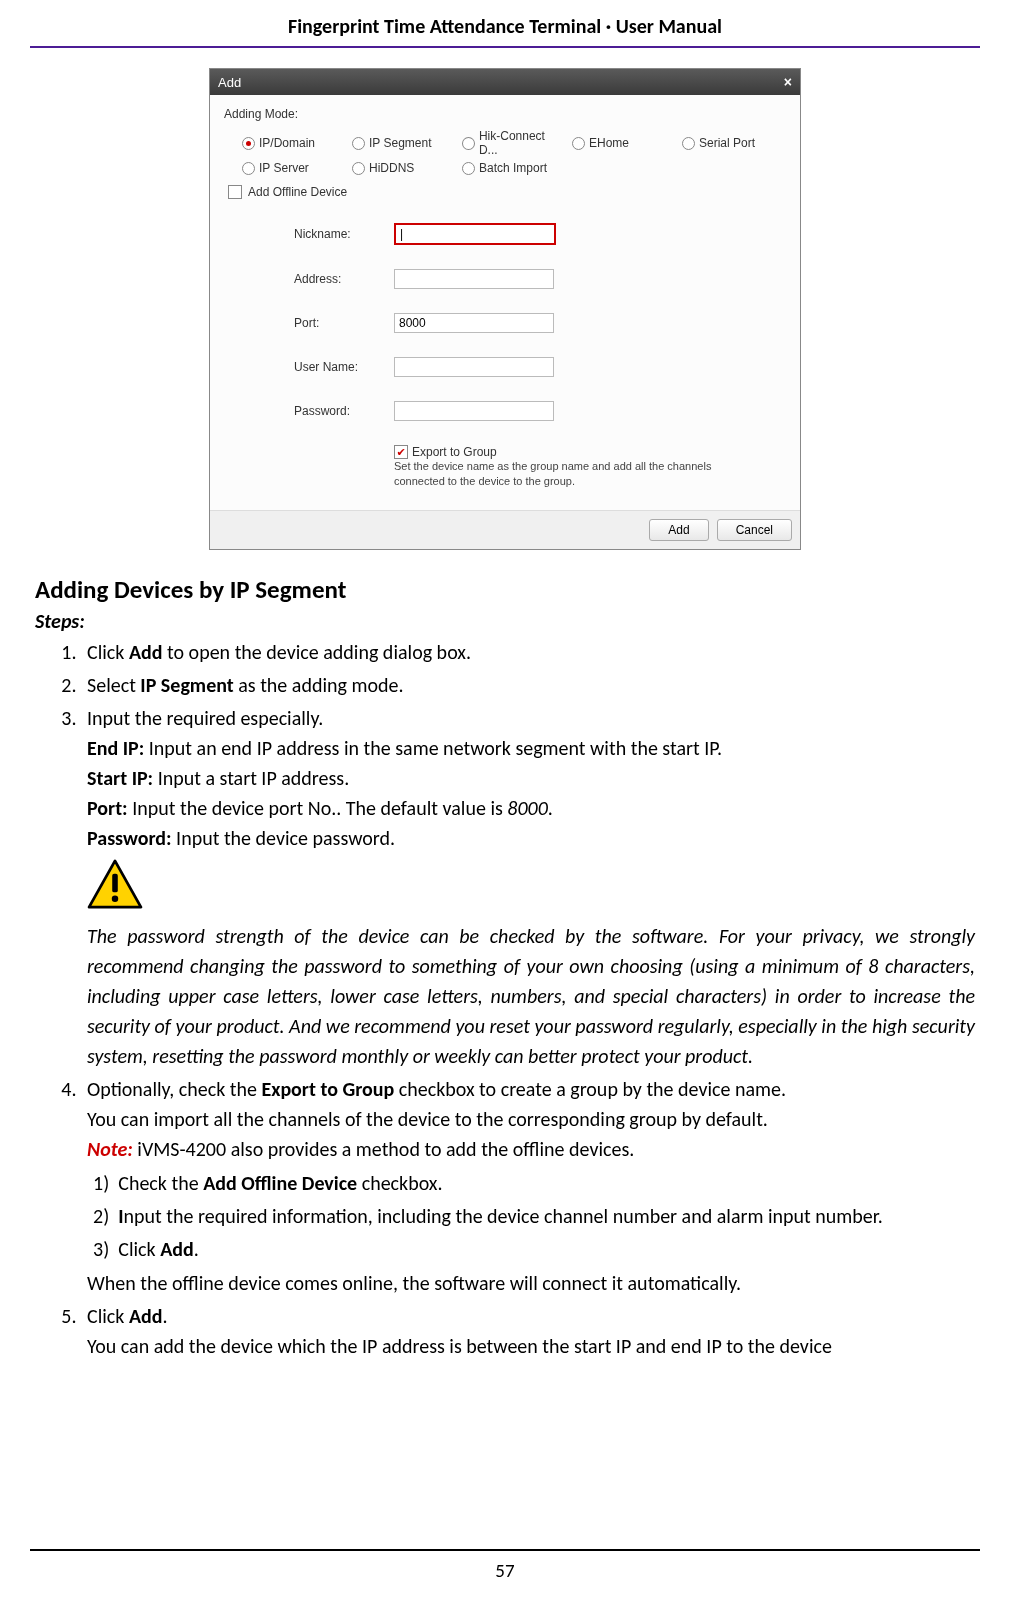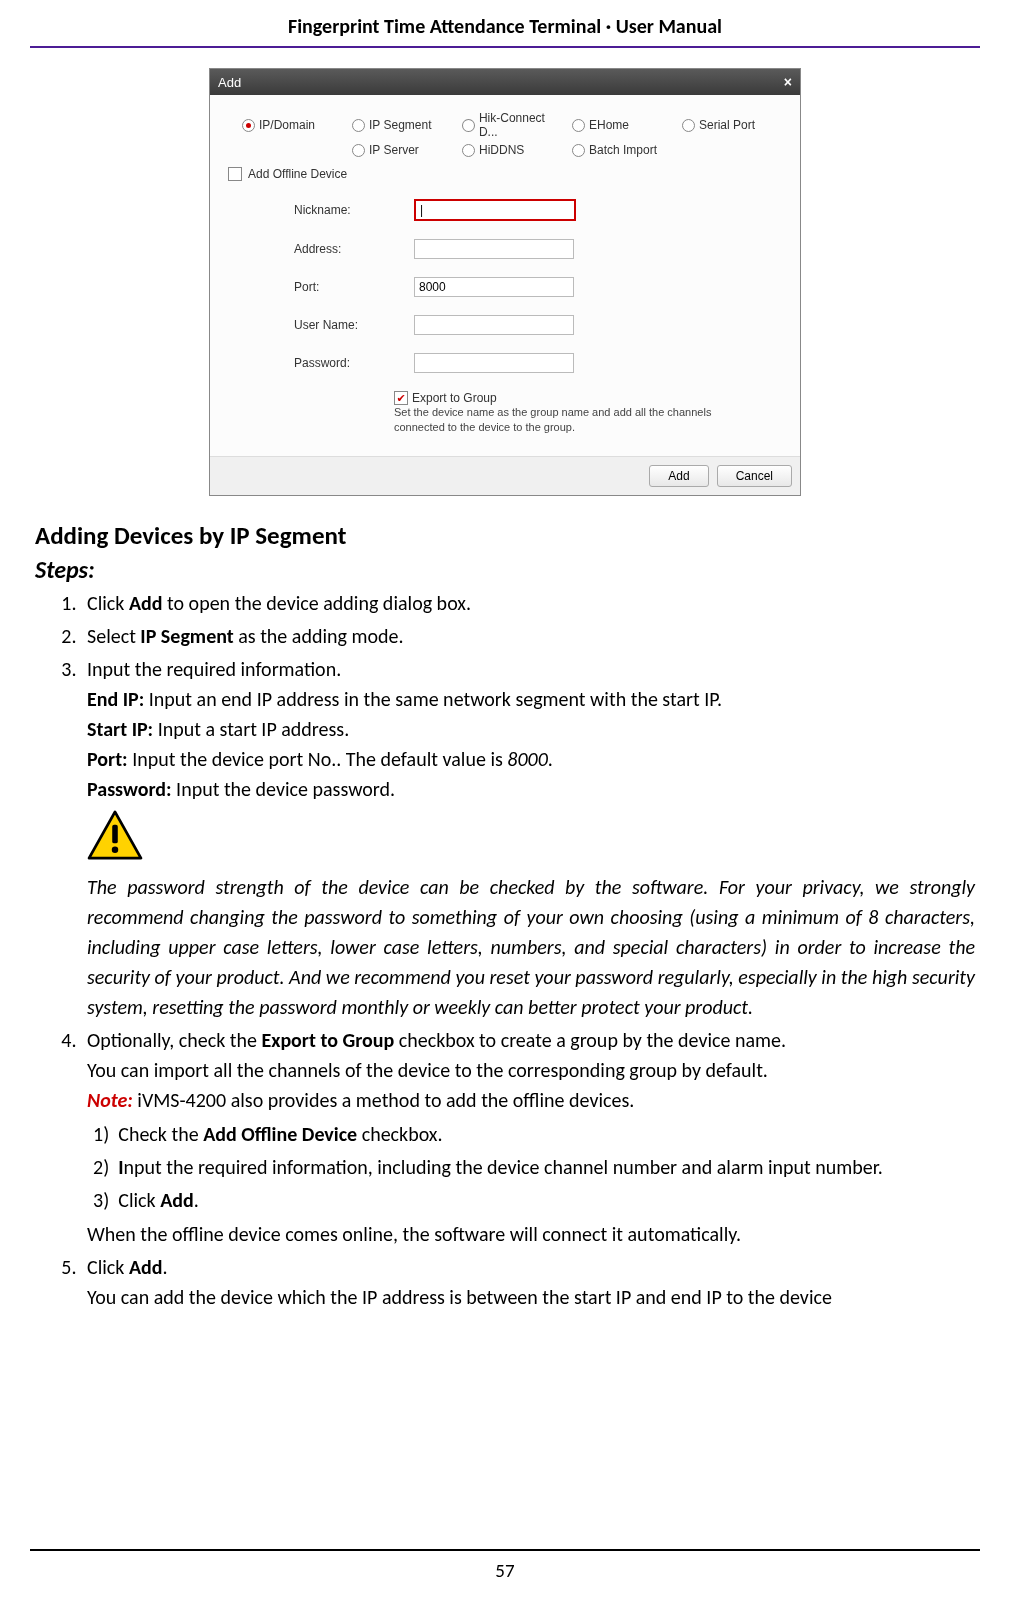--- a/index.html
+++ b/index.html
@@ -66,21 +66,20 @@
       font-size: 12px;
       color: #333;
     }
     .mode-label {
       margin-bottom: 8px;
     }
     .radio-row {
       display: flex;
       gap: 6px;
       margin: 4px 0 4px 18px;
-      justify-content: center;
     }
     .radio-item {
       display: flex;
       align-items: center;
       gap: 4px;
       width: 104px;
       font-size: 12px;
     }
     .radio-circle {
       width: 11px;
@@ -112,23 +111,22 @@
       background: white;
       display: flex;
       align-items: center;
       justify-content: center;
       font-size: 11px;
       color: #c00;
     }
     .form-row {
       display: flex;
       align-items: center;
-      margin: 18px 0;
+      margin: 24px 0;
       margin-left: 70px;
-      gap: 20px;
     }
     .form-row label {
       width: 100px;
       text-align: left;
       font-size: 12px;
     }
     .form-row input {
       width: 150px;
       height: 18px;
       border: 1px solid #bbb;
@@ -176,21 +174,21 @@
       cursor: pointer;
     }
     h2.section-heading {
       font-size: 25px;
       font-weight: bold;
       margin: 10px 0 4px 0;
     }
     .steps-label {
       font-style: italic;
       font-weight: bold;
-      font-size: 24px;
+      font-size: 20px;
       margin: 2px 0;
     }
     ol.steps {
       margin: 4px 0;
       padding-left: 46px;
       font-size: 20px;
       line-height: 1.5;
     }
     ol.steps > li {
       margin: 3px 0;
@@ -233,20 +231,21 @@
 
 <div class="content">
 
   <div class="dialog-wrapper">
     <div class="dialog">
       <div class="dialog-titlebar">
         <span>Add</span>
         <span class="dialog-close">×</span>
       </div>
       <div class="dialog-body">
+        <div class="mode-label">Adding Mode:</div>
 
         <div class="radio-row">
           <div class="radio-item">
             <span class="radio-circle checked"></span>
             <span>IP/Domain</span>
           </div>
           <div class="radio-item">
             <span class="radio-circle"></span>
             <span>IP Segment</span>
           </div>
@@ -322,21 +321,21 @@
   <div class="steps-label">Steps:</div>
 
   <ol class="steps">
     <li>
       <span>Click </span><span class="bold">Add</span><span> to open the device adding dialog box.</span>
     </li>
     <li>
       <span>Select </span><span class="bold">IP Segment</span><span> as the adding mode.</span>
     </li>
     <li>
-      <span>Input the required information.</span>
+      <span>Input the required especially.</span>
       <div class="sub-indent"><span class="bold">End IP:</span><span> Input an end IP address in the same network segment with the start IP.</span></div>
       <div class="sub-indent"><span class="bold">Start IP:</span><span> Input a start IP address.</span></div>
       <div class="sub-indent"><span class="bold">Port:</span><span> Input the device port No.. The default value is </span><span class="ital">8000</span><span>.</span></div>
       <div class="sub-indent"><span class="bold">Password:</span><span> Input the device password.</span></div>
       <div class="warning-icon">
         <svg viewBox="0 0 60 54">
           <polygon points="30,2 58,52 2,52" fill="#ffd200" stroke="#000" stroke-width="3" stroke-linejoin="round"></polygon>
           <rect x="27" y="16" width="6" height="20" rx="2" fill="#000"></rect>
           <circle cx="30" cy="43" r="3.5" fill="#000"></circle>
         </svg>

